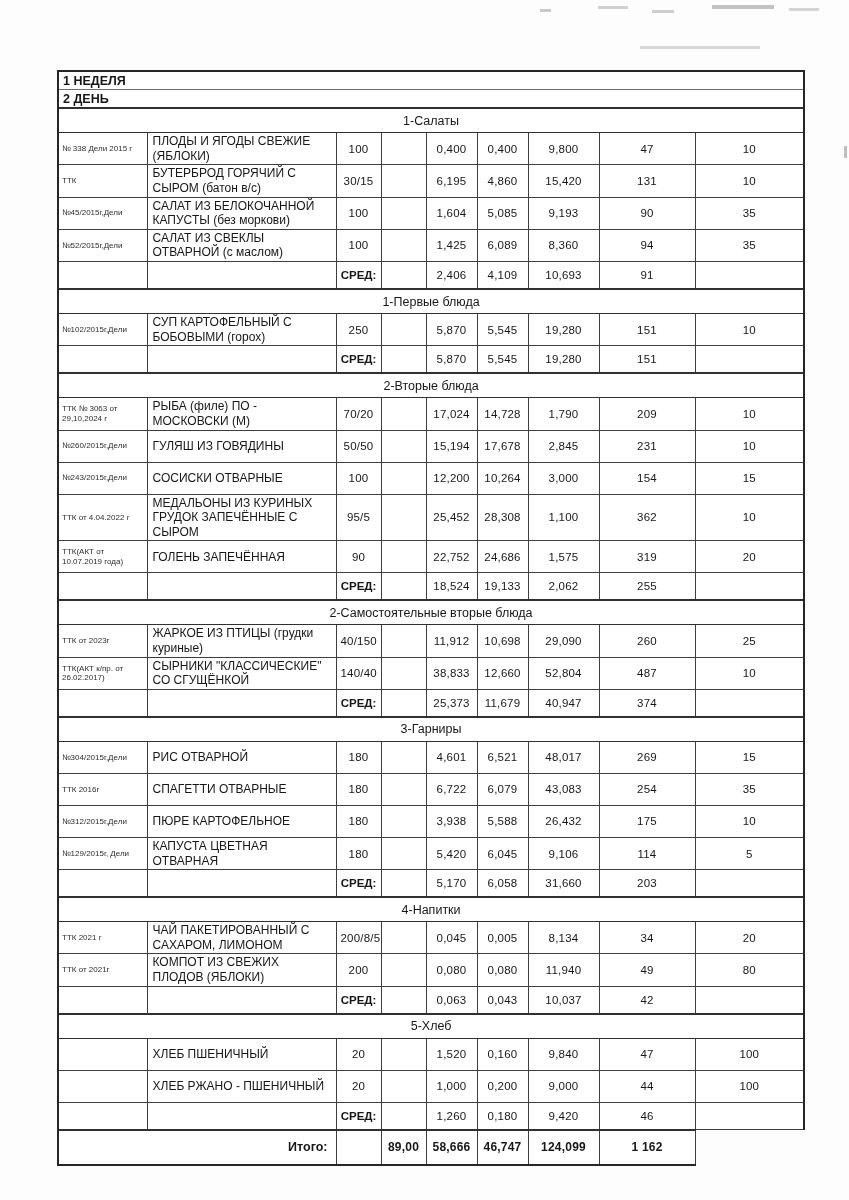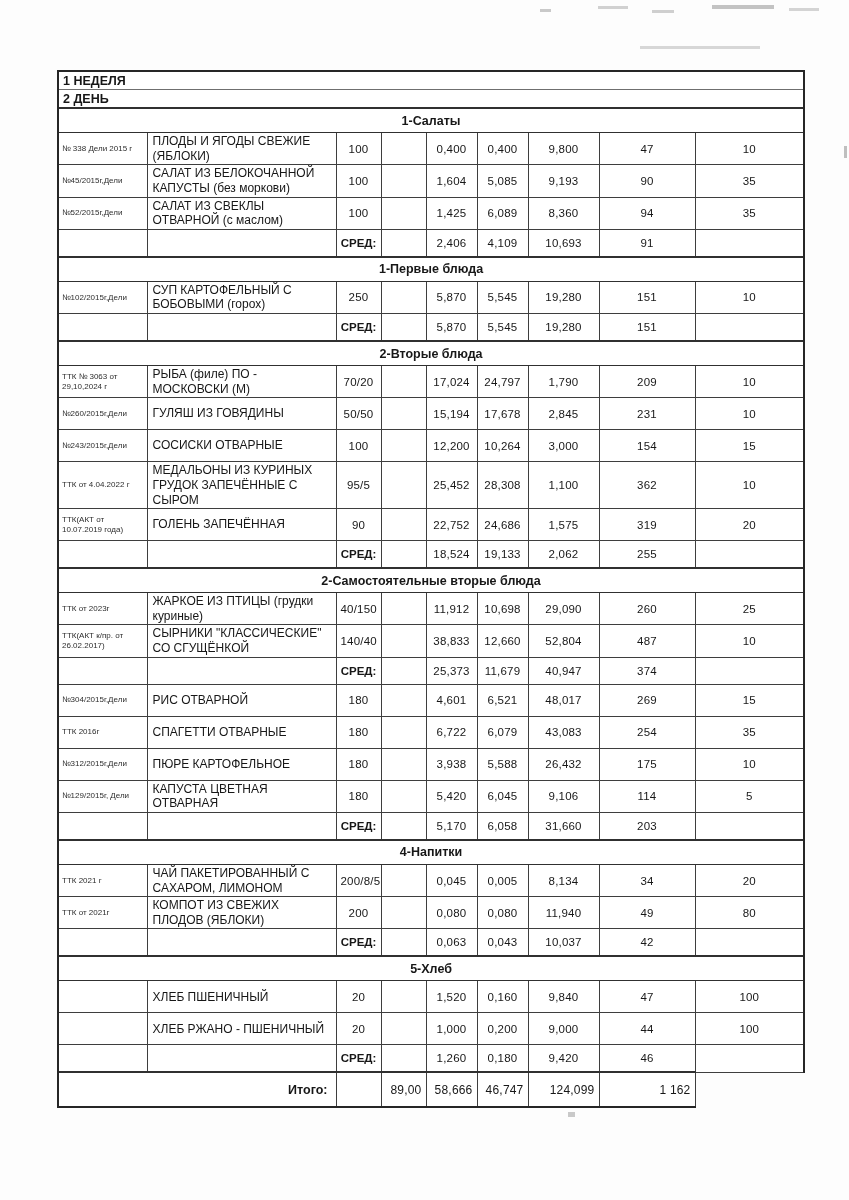--- a/index.html
+++ b/index.html
@@ -15,30 +15,30 @@
   }
   
   td.bl{border-left:2.5px solid #262626;}
   td.br{border-right:2.5px solid #262626;}
   td.bt{border-top:2.5px solid #262626;}
   td.bb{border-bottom:2.5px solid #262626;}
   .r-head td{height:15px;border-bottom:1px solid #6f6f6f;}
   .r-head2 td{height:15px;margin-left:21px;}
   .head-t{font-weight:bold;font-size:12.5px;padding-left:4px;}
   .r-sec td{height:21px;border-top:2px solid #303030;border-bottom:1.5px solid #303030;}
-  .sec-t{font-weight:bold;font-size:12.5px;text-align:center;}
+  .sec-t{font-weight:normal;font-size:12.5px;text-align:center;}
   .r-dish td{height:29px;}
   .r-avg td{height:24px;}
   .r-total td{height:31px;border-top:2px solid #303030;}
   .ref{font-size:8px;line-height:1.2;color:#2d2d2d;padding-left:3px;margin-top:44px;}
   .name{font-size:12px;line-height:1.22;padding-left:5px;}
   .num{font-size:11.5px;text-align:center;letter-spacing:.2px;}
   .avg-l{font-weight:bold;font-size:11.5px;text-align:center;}
   .tot-l{font-weight:bold;font-size:12.5px;text-align:right;padding-right:8px;}
-  .bold{font-weight:normal;font-size:12px;text-align:right;}
+  .bold{font-weight:bold;font-size:12px;}
   td.ghost{border:0;background:transparent;}
   
   .art{position:absolute;pointer-events:none;}
 </style>
 </head>
 <body>
 
 <div class="art" style="left:540px;top:9px;width:11px;height:3px;background:#c9c9c9;"></div>
 <div class="art" style="left:598px;top:6px;width:30px;height:3px;background:#d1d1d1;"></div>
 <div class="art" style="left:652px;top:10px;width:22px;height:3px;background:#cfcfcf;"></div>
@@ -76,20 +76,31 @@
           <td class="name">ПЛОДЫ И ЯГОДЫ СВЕЖИЕ (ЯБЛОКИ)</td>
           <td class="num">100</td>
           <td class="num"></td>
           <td class="num">0,400</td>
           <td class="num">0,400</td>
           <td class="num">9,800</td>
           <td class="num">47</td>
           <td class="num br">10</td>
         </tr>
         <tr class="r-dish">
+          <td class="bl ref">ТТК</td>
+          <td class="name">БУТЕРБРОД ГОРЯЧИЙ С СЫРОМ (батон в/с)</td>
+          <td class="num">30/15</td>
+          <td class="num"></td>
+          <td class="num">6,195</td>
+          <td class="num">4,860</td>
+          <td class="num">15,420</td>
+          <td class="num">131</td>
+          <td class="num br">10</td>
+        </tr>
+        <tr class="r-dish">
           <td class="bl ref">№45/2015г,Дели</td>
           <td class="name">САЛАТ ИЗ БЕЛОКОЧАННОЙ КАПУСТЫ (без моркови)</td>
           <td class="num">100</td>
           <td class="num"></td>
           <td class="num">1,604</td>
           <td class="num">5,085</td>
           <td class="num">9,193</td>
           <td class="num">90</td>
           <td class="num br">35</td>
         </tr>
@@ -142,21 +153,21 @@
         </tr>
         <tr class="r-sec">
           <td colspan="9" class="bl br sec-t">2-Вторые блюда</td>
         </tr>
         <tr class="r-dish">
           <td class="bl ref">ТТК № 3063 от 29,10,2024 г</td>
           <td class="name">РЫБА (филе) ПО - МОСКОВСКИ (М)</td>
           <td class="num">70/20</td>
           <td class="num"></td>
           <td class="num">17,024</td>
-          <td class="num">24,797</td>
+          <td class="num">14,728</td>
           <td class="num">1,790</td>
           <td class="num">209</td>
           <td class="num br">10</td>
         </tr>
         <tr class="r-dish">
           <td class="bl ref">№260/2015г,Дели</td>
           <td class="name">ГУЛЯШ ИЗ ГОВЯДИНЫ</td>
           <td class="num">50/50</td>
           <td class="num"></td>
           <td class="num">15,194</td>
@@ -237,20 +248,23 @@
         <tr class="r-avg">
           <td class="bl"></td>
           <td></td>
           <td class="avg-l">СРЕД:</td>
           <td></td>
           <td class="num">25,373</td>
           <td class="num">11,679</td>
           <td class="num">40,947</td>
           <td class="num">374</td>
           <td class="num br"></td>
+        </tr>
+        <tr class="r-sec">
+          <td colspan="9" class="bl br sec-t">3-Гарниры</td>
         </tr>
         <tr class="r-dish">
           <td class="bl ref">№304/2015г,Дели</td>
           <td class="name">РИС ОТВАРНОЙ</td>
           <td class="num">180</td>
           <td class="num"></td>
           <td class="num">4,601</td>
           <td class="num">6,521</td>
           <td class="num">48,017</td>
           <td class="num">269</td>

